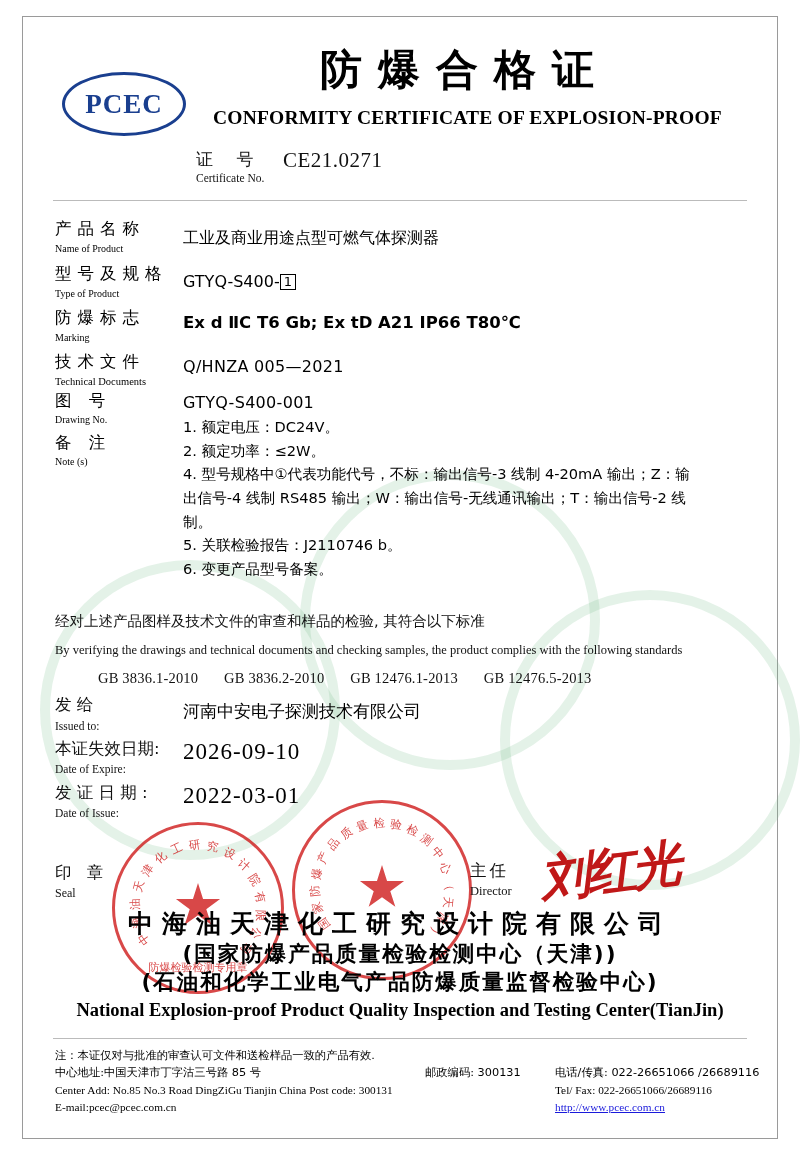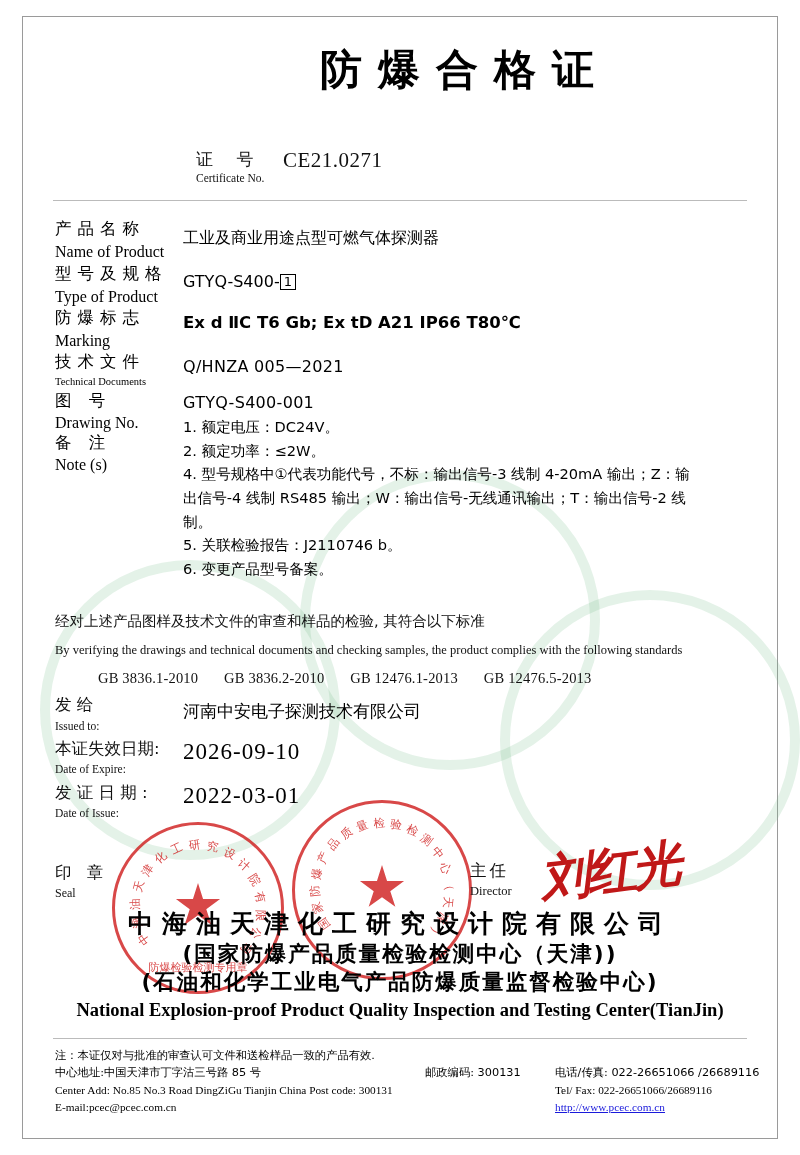--- a/index.html
+++ b/index.html
@@ -105,21 +105,21 @@
     left: 55px;
     font-size: 16.5px;
     letter-spacing: 6px;
     font-family: "DejaVu Sans", sans-serif;
     color: #000;
     white-space: nowrap;
   }
   .f-label-en {
     position: absolute;
     left: 55px;
-    font-size: 16px;
+    font-size: 10px;
     font-family: "Liberation Serif", serif;
     color: #000;
     white-space: nowrap;
   }
   .f-value {
     position: absolute;
     left: 183px;
     font-size: 16px;
     font-family: "DejaVu Sans", sans-serif;
     color: #000;
@@ -296,21 +296,23 @@
 </head>
 <body>
 
 <div id="page">
   <div id="frame"></div>
 
   <div class="wm wm1"></div>
   <div class="wm wm2"></div>
   <div class="wm wm3"></div>
 
+  <div id="logo">PCEC</div>
   <div id="title-cn">防爆合格证</div>
+  <div id="title-en">CONFORMITY CERTIFICATE OF EXPLOSION-PROOF</div>
   <div id="cert-no-label-cn">证 号</div>
   <div id="cert-no-label-en">Certificate No.</div>
   <div id="cert-no-value">CE21.0271</div>
   <div id="hr-top"></div>
 
   <div class="f-label-cn" style="top:218px">产品名称</div>
   <div class="f-label-en" style="top:243px">Name of Product</div>
   <div class="f-value" style="top:228px">工业及商业用途点型可燃气体探测器</div>
 
   <div class="f-label-cn" style="top:263px">型号及规格</div>

